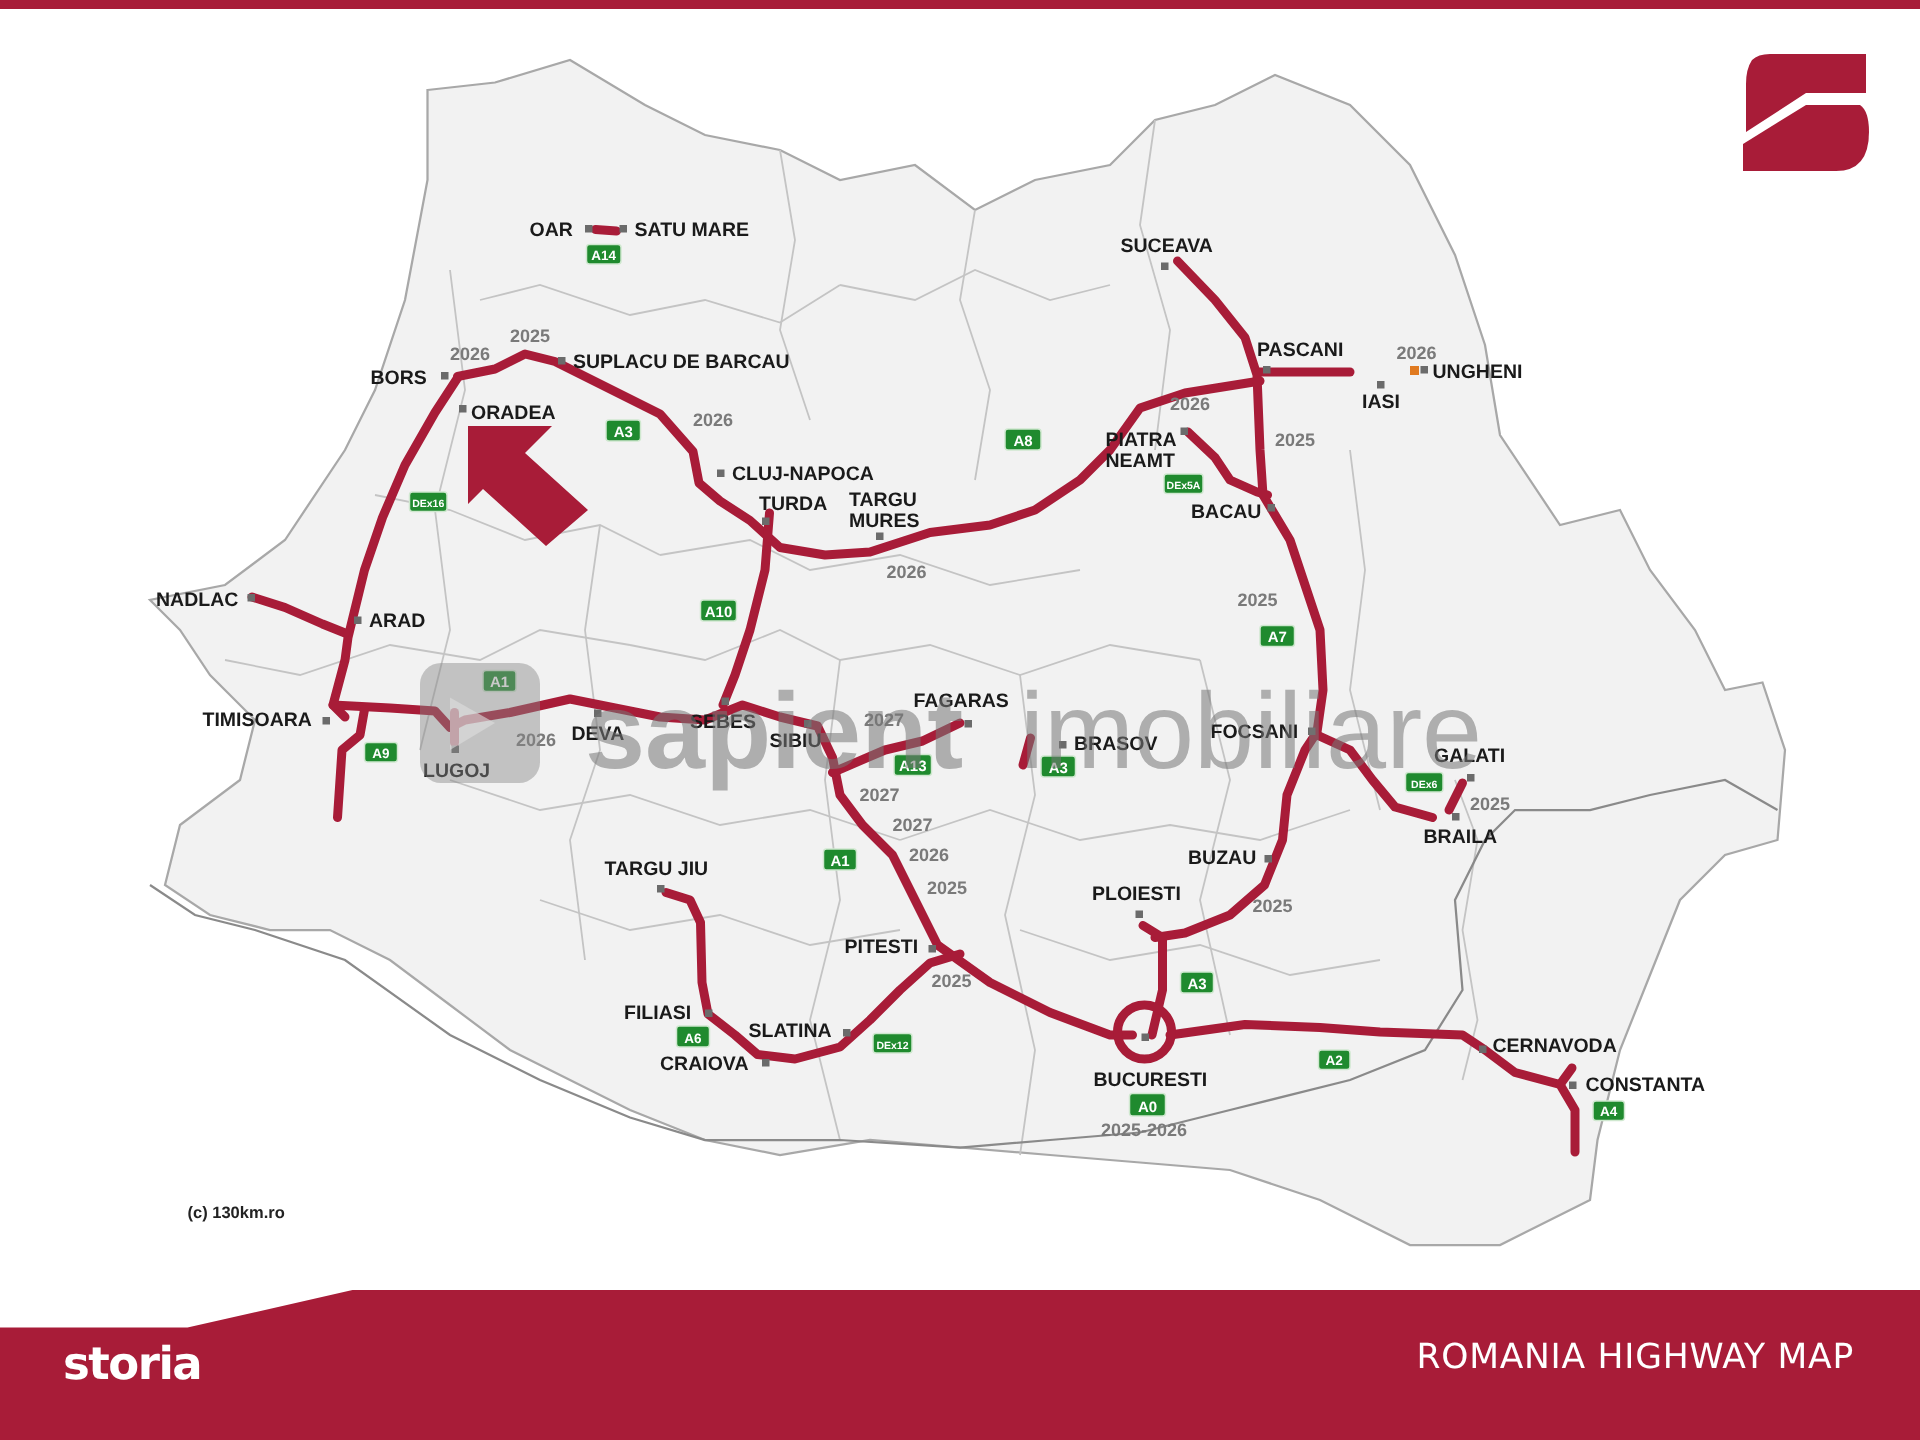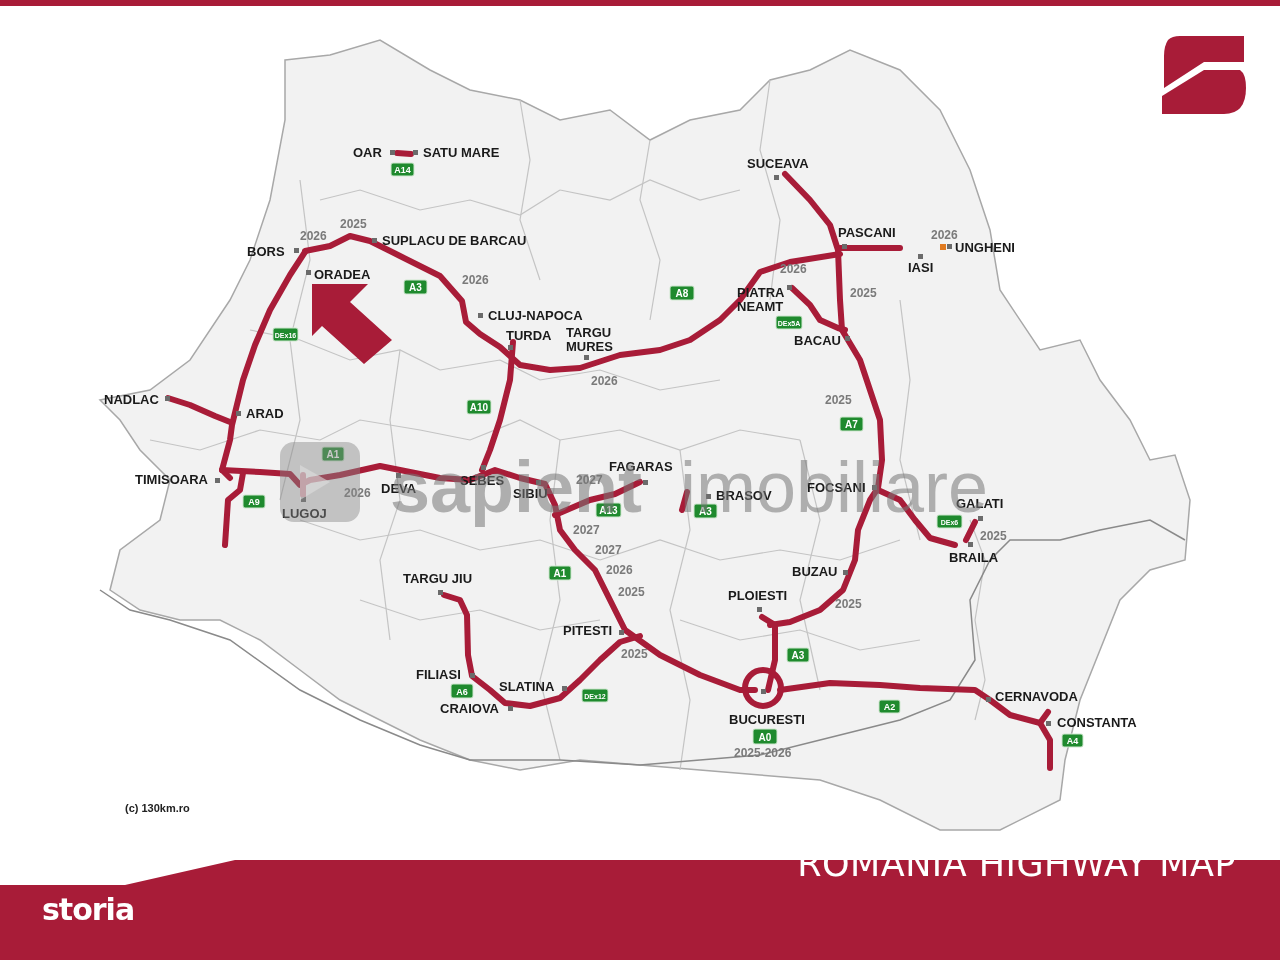--- a/index.html
+++ b/index.html
@@ -8,21 +8,21 @@
   .map-wrap{position:absolute;left:0;top:0;width:1280px;height:860px;text-align:right;}
   svg.map{position:absolute;left:0;top:0;}
   .city{font-family:"Liberation Sans",sans-serif;font-weight:bold;font-size:13px;fill:#1a1a1a;}
   .year{font-family:"Liberation Sans",sans-serif;font-weight:bold;font-size:12px;fill:#7a7a7a;}
   .credit{font-family:"Liberation Sans",sans-serif;font-weight:bold;font-size:11px;fill:#222;}
   .shield-text{font-family:"Liberation Sans",sans-serif;font-weight:bold;fill:#ffffff;}
   .wm-text{font-family:"Liberation Sans",sans-serif;font-size:72px;fill:#777;opacity:0.55;}
   .footer{position:absolute;left:0;top:860px;width:1280px;height:100px;}
   .footer svg{position:absolute;left:0;top:0;}
   .footer-brand{position:absolute;left:42px;top:892px;color:#fff;font-family:"DejaVu Sans",sans-serif;font-weight:bold;font-size:30px;letter-spacing:-1px;}
-  .footer-title{position:absolute;right:44px;top:844px;color:#fff;font-family:"DejaVu Sans",sans-serif;font-size:35px;letter-spacing:0.5px;}
+  .footer-title{position:absolute;right:44px;top:892px;color:#fff;font-family:"DejaVu Sans",sans-serif;font-size:23px;letter-spacing:0.5px;}
   .logo{position:absolute;left:1158px;top:34px;width:90px;height:82px;}
 </style>
 </head>
 <body>
 
 <div class="top-bar"></div>
 
 <div class="map-wrap">
 <svg class="map" width="1280" height="860" viewBox="0 0 1280 860">
 

